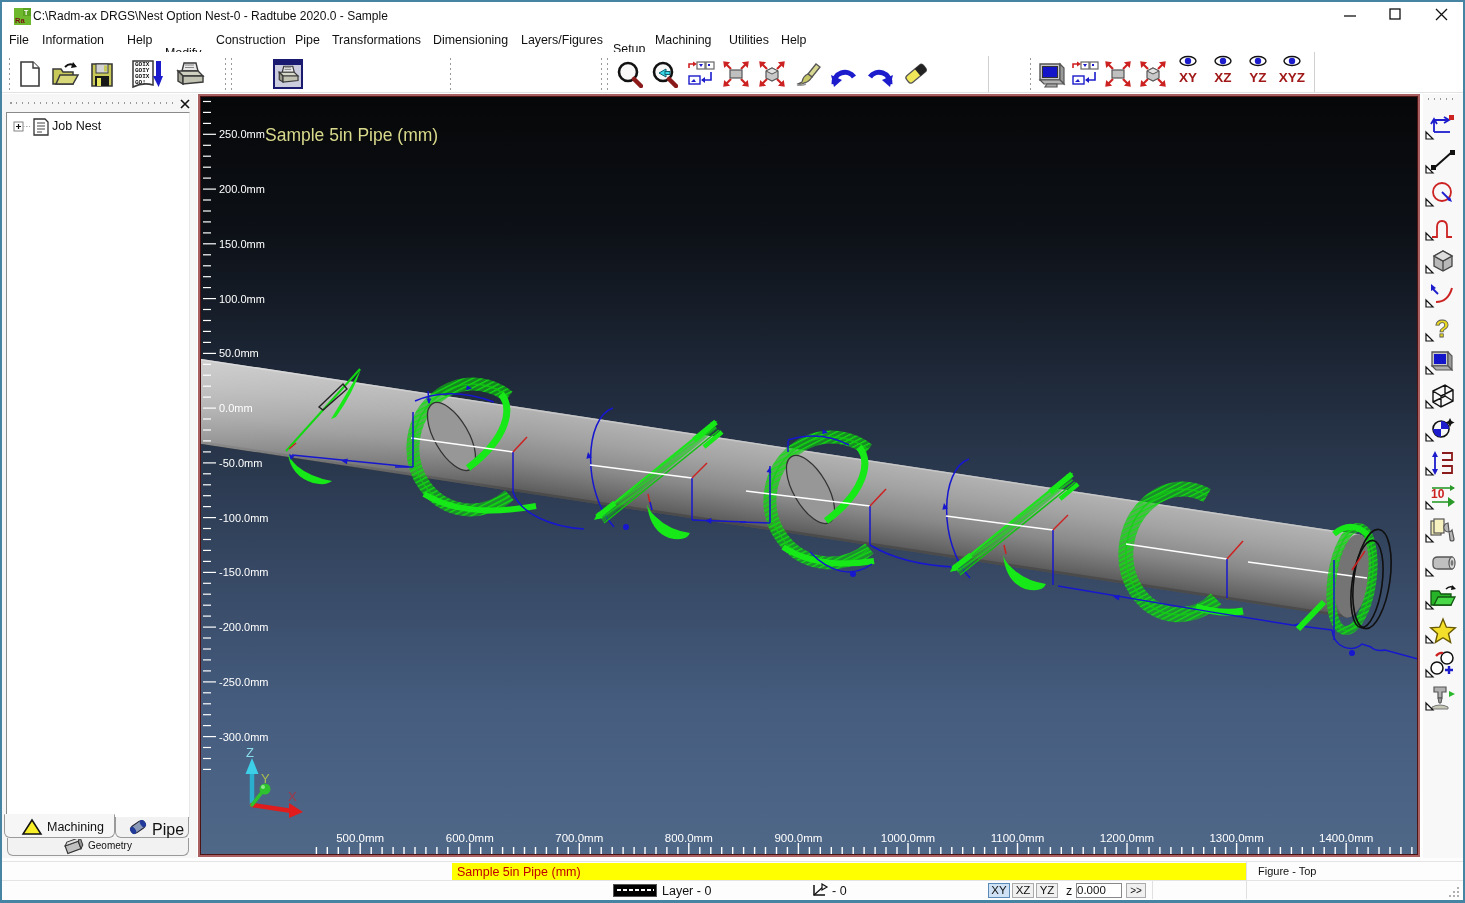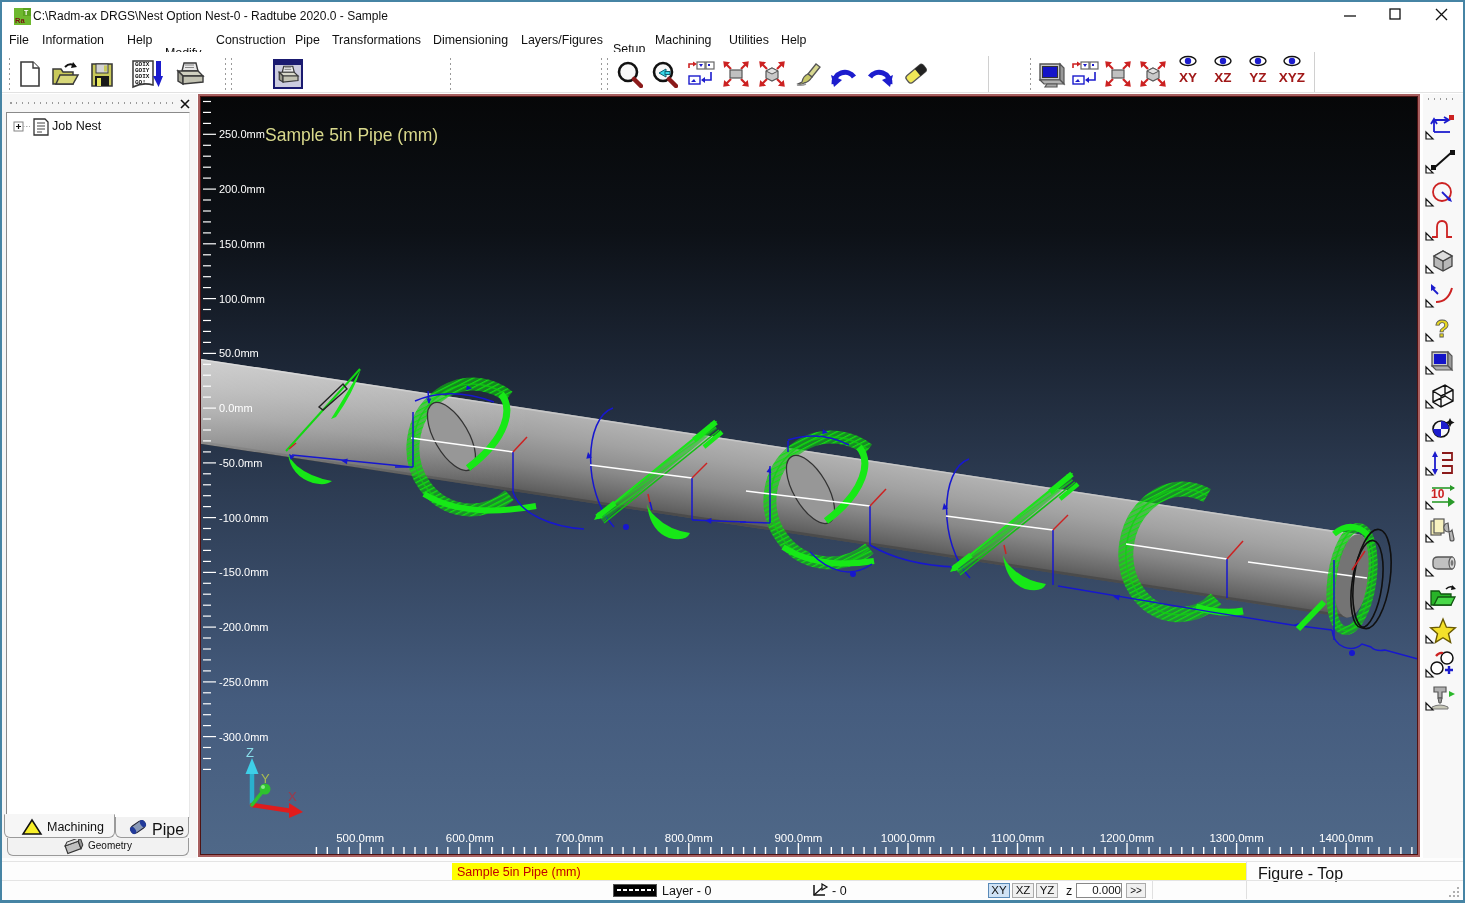--- a/index.html
+++ b/index.html
@@ -753,37 +753,37 @@
   </svg>
 <svg style="position:absolute;left:1425px;top:701.2000000000003px" width="10" height="10" viewBox="0 0 10 10">
     <path d="M1,9 L1,2 L8,9 Z" fill="#fff" stroke="#111" stroke-width="1.2"></path>
   </svg>
 
 <div class="abs" style="left:2px;top:858px;width:1461px;height:42px;background:#fdfdfd"></div>
 <div class="abs" style="left:2px;top:861px;width:1461px;height:1px;background:#e4e4e4"></div>
 <div class="abs" style="left:452px;top:863px;width:794px;height:17px;background:#ffff00"></div>
 <div class="abs" style="left:457px;top:865px;font-size:12.5px;color:#c00000">Sample 5in Pipe (mm)</div>
 <div class="abs" style="left:1246px;top:862px;width:1px;height:18px;background:#e0e0e0"></div>
-<div class="abs" style="left:1258px;top:865px;font-size:16px;color:#111">Figure - Top</div>
+<div class="abs" style="left:1258px;top:865px;font-size:11px;color:#111">Figure - Top</div>
 <div class="abs" style="left:2px;top:880px;width:1461px;height:1px;background:#e4e4e4"></div>
 <div class="abs" style="left:613px;top:884px;width:44px;height:13px;background:#000;border:1px solid #555"></div>
 <div class="abs" style="left:617px;top:889px;width:37px;height:2px;background-image:repeating-linear-gradient(90deg,#fff 0 4px,transparent 4px 6px)"></div>
 <div class="abs" style="left:662px;top:884px;font-size:12.5px;color:#111">Layer - 0</div>
 <svg class="abs" style="left:810px;top:882px" width="20" height="17" viewBox="0 0 20 17">
     <path d="M4,3 L4,13 L15,13" fill="none" stroke="#111" stroke-width="1.5"></path>
     <path d="M4,13 L13,5" stroke="#111" stroke-width="1.3"></path>
     <path d="M12,2 L17,5 L12,8 Z" fill="#fff" stroke="#111" stroke-width="1.2"></path>
     <path d="M1,5 L4,1 L7,5 Z" fill="#fff" stroke="#111" stroke-width="1.2" opacity="0"></path>
   </svg>
 <div class="abs" style="left:832px;top:884px;font-size:12.5px;color:#111">- 0</div>
 <div class="abs" style="left:988px;top:883px;width:22px;height:15px;background:#cfe2f5;border:1px solid #5a8ab8;font-size:11.5px;color:#111;text-align:center;line-height:13px">XY</div>
 <div class="abs" style="left:1012px;top:883px;width:22px;height:15px;background:#f0f0f0;border:1px solid #aaa;font-size:11.5px;color:#111;text-align:center;line-height:13px">XZ</div>
 <div class="abs" style="left:1036px;top:883px;width:22px;height:15px;background:#f0f0f0;border:1px solid #aaa;font-size:11.5px;color:#111;text-align:center;line-height:13px">YZ</div>
 <div class="abs" style="left:1066px;top:884px;font-size:12.5px;color:#111">z</div>
-<div class="abs" style="left:1076px;top:883px;width:46px;height:15px;background:#fff;border:1px solid #888;font-size:11.5px;color:#111;text-align:right;line-height:13px">0.000</div>
+<div class="abs" style="left:1076px;top:883px;width:46px;height:15px;background:#fff;border:1px solid #888;font-size:11.5px;color:#111;text-align:left;line-height:13px">0.000</div>
 <div class="abs" style="left:1126px;top:883px;width:20px;height:15px;background:#f0f0f0;border:1px solid #aaa;font-size:10px;color:#111;text-align:center;line-height:13px">&gt;&gt;</div>
 <div class="abs" style="left:1152px;top:881px;width:1px;height:18px;background:#e0e0e0"></div>
 <div class="abs" style="left:1246px;top:881px;width:1px;height:18px;background:#e0e0e0"></div>
 <svg class="abs" style="left:1448px;top:886px" width="13" height="13" viewBox="0 0 13 13">
     <g fill="#b0b0b0">
       <rect x="9" y="9" width="2" height="2"></rect>
       <rect x="9" y="5" width="2" height="2"></rect>
       <rect x="9" y="1" width="2" height="2"></rect>
       <rect x="5" y="9" width="2" height="2"></rect>
       <rect x="5" y="5" width="2" height="2"></rect>

